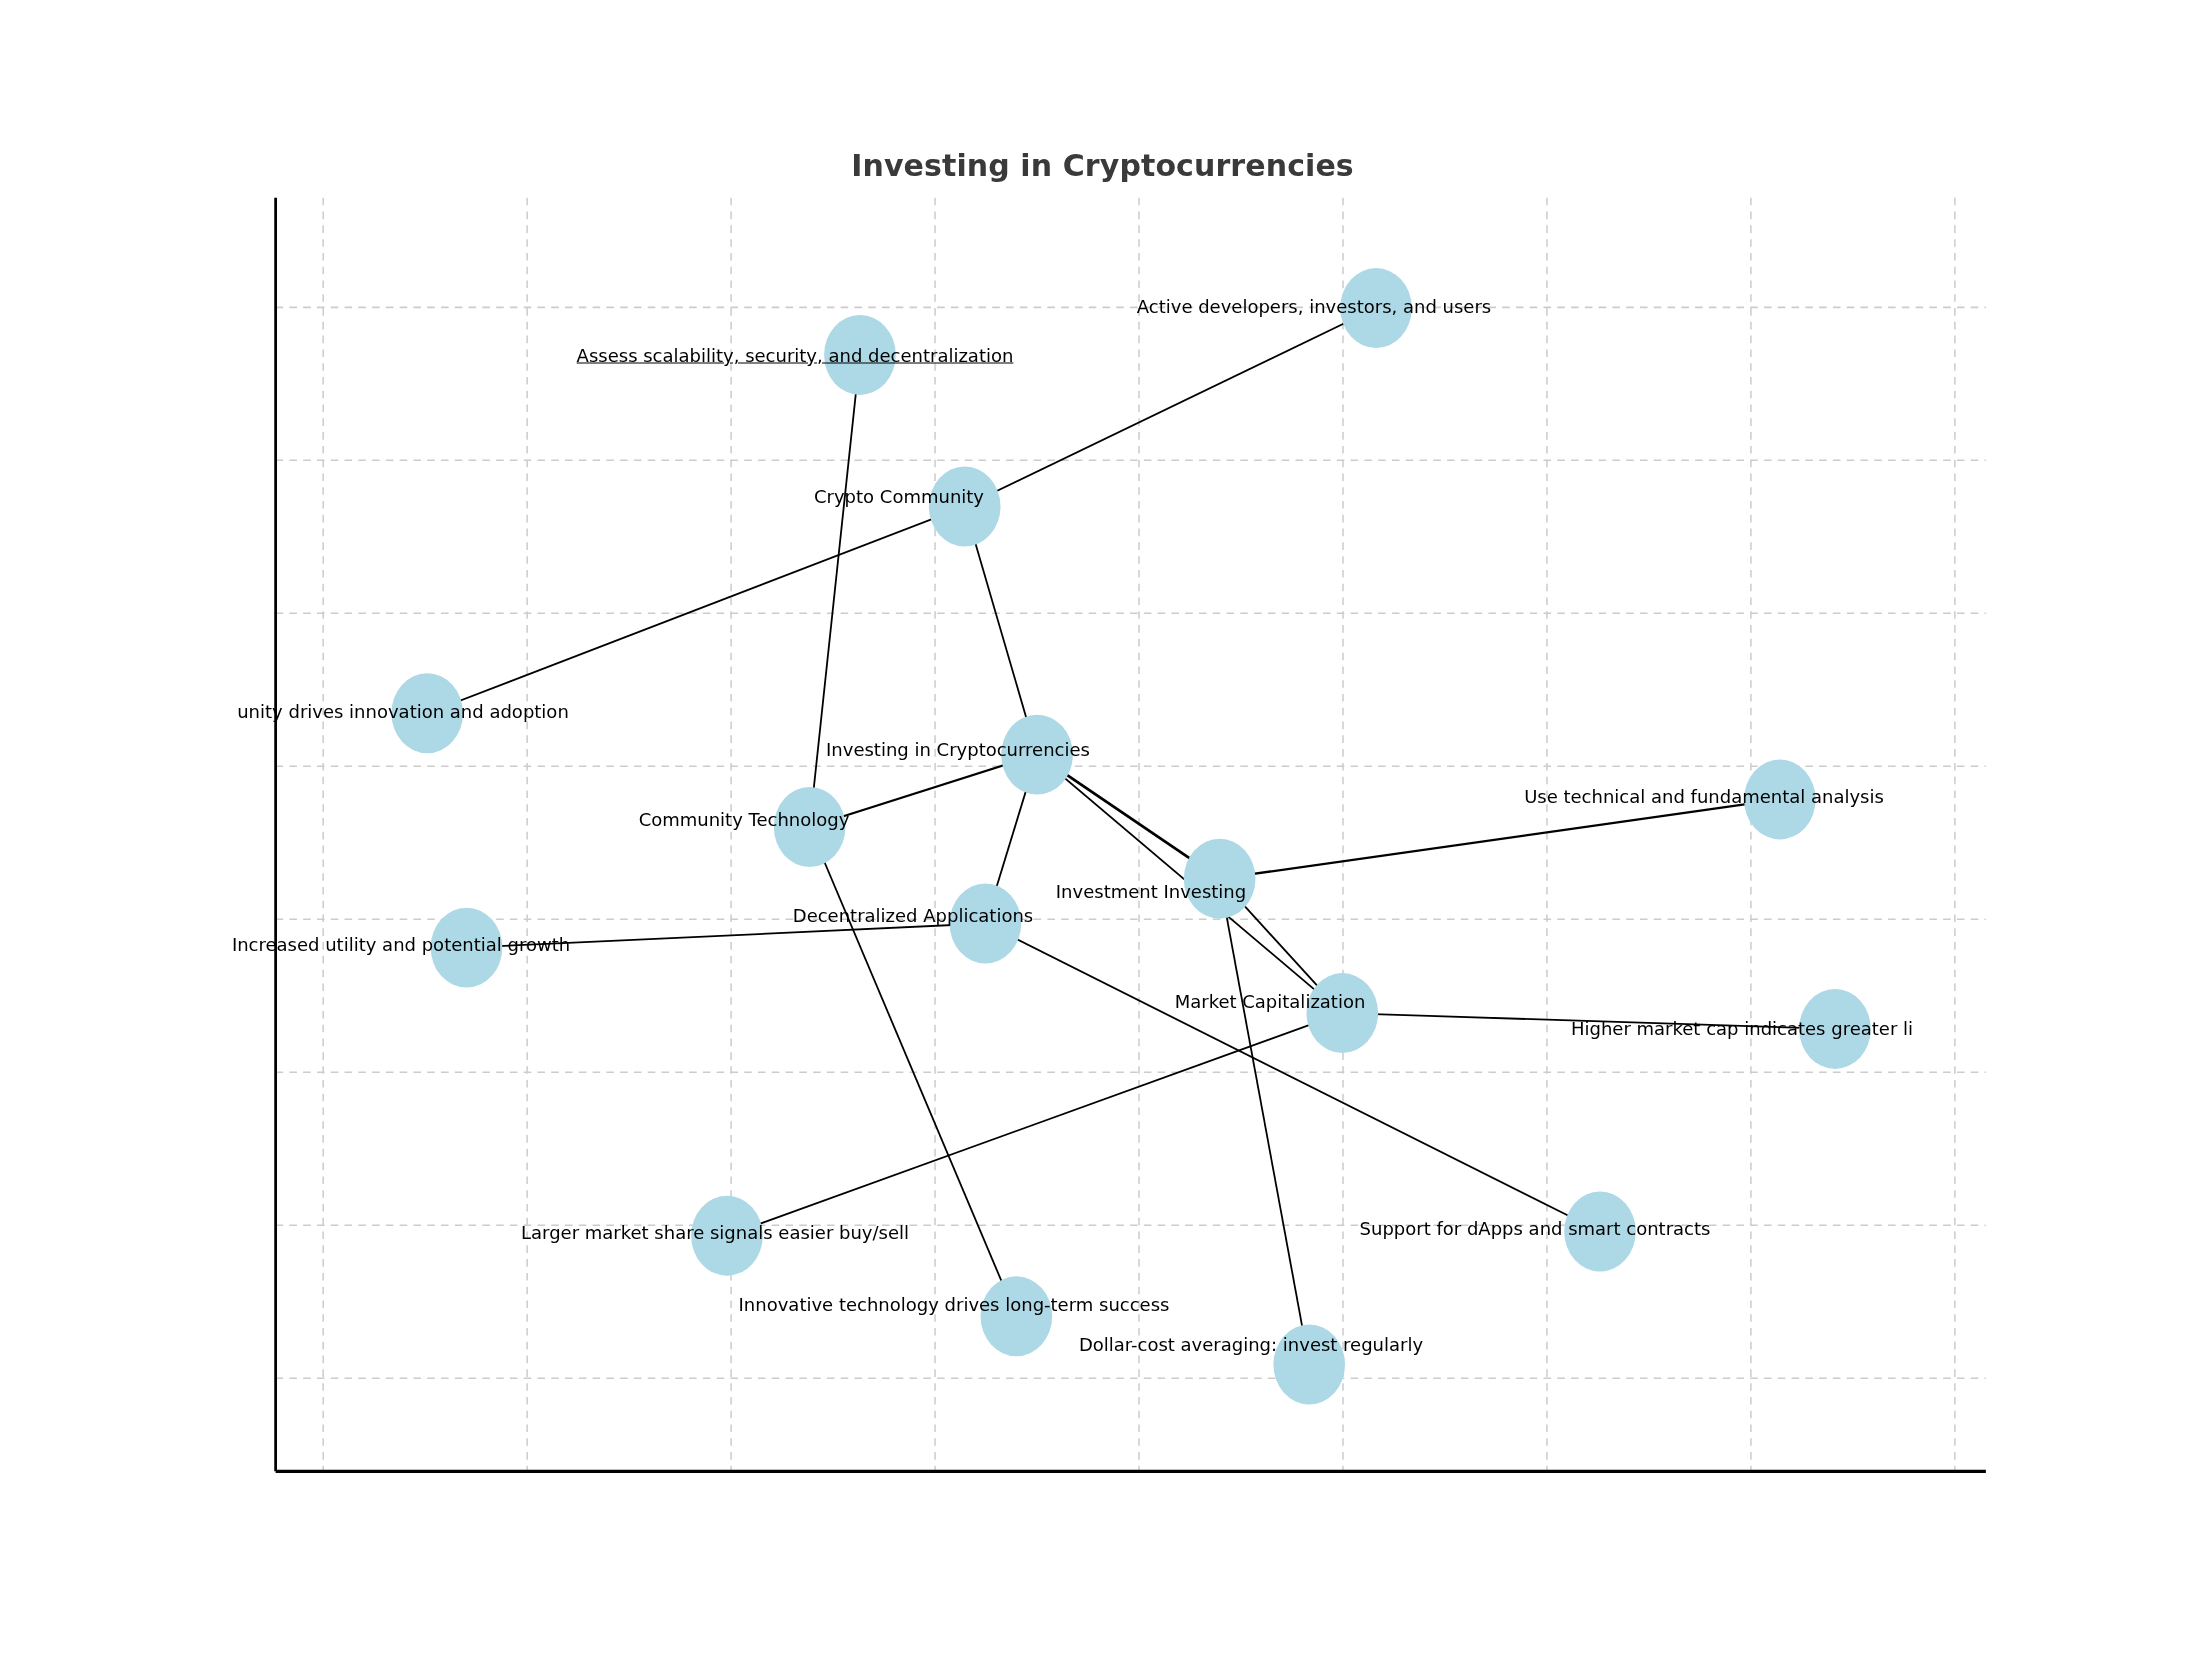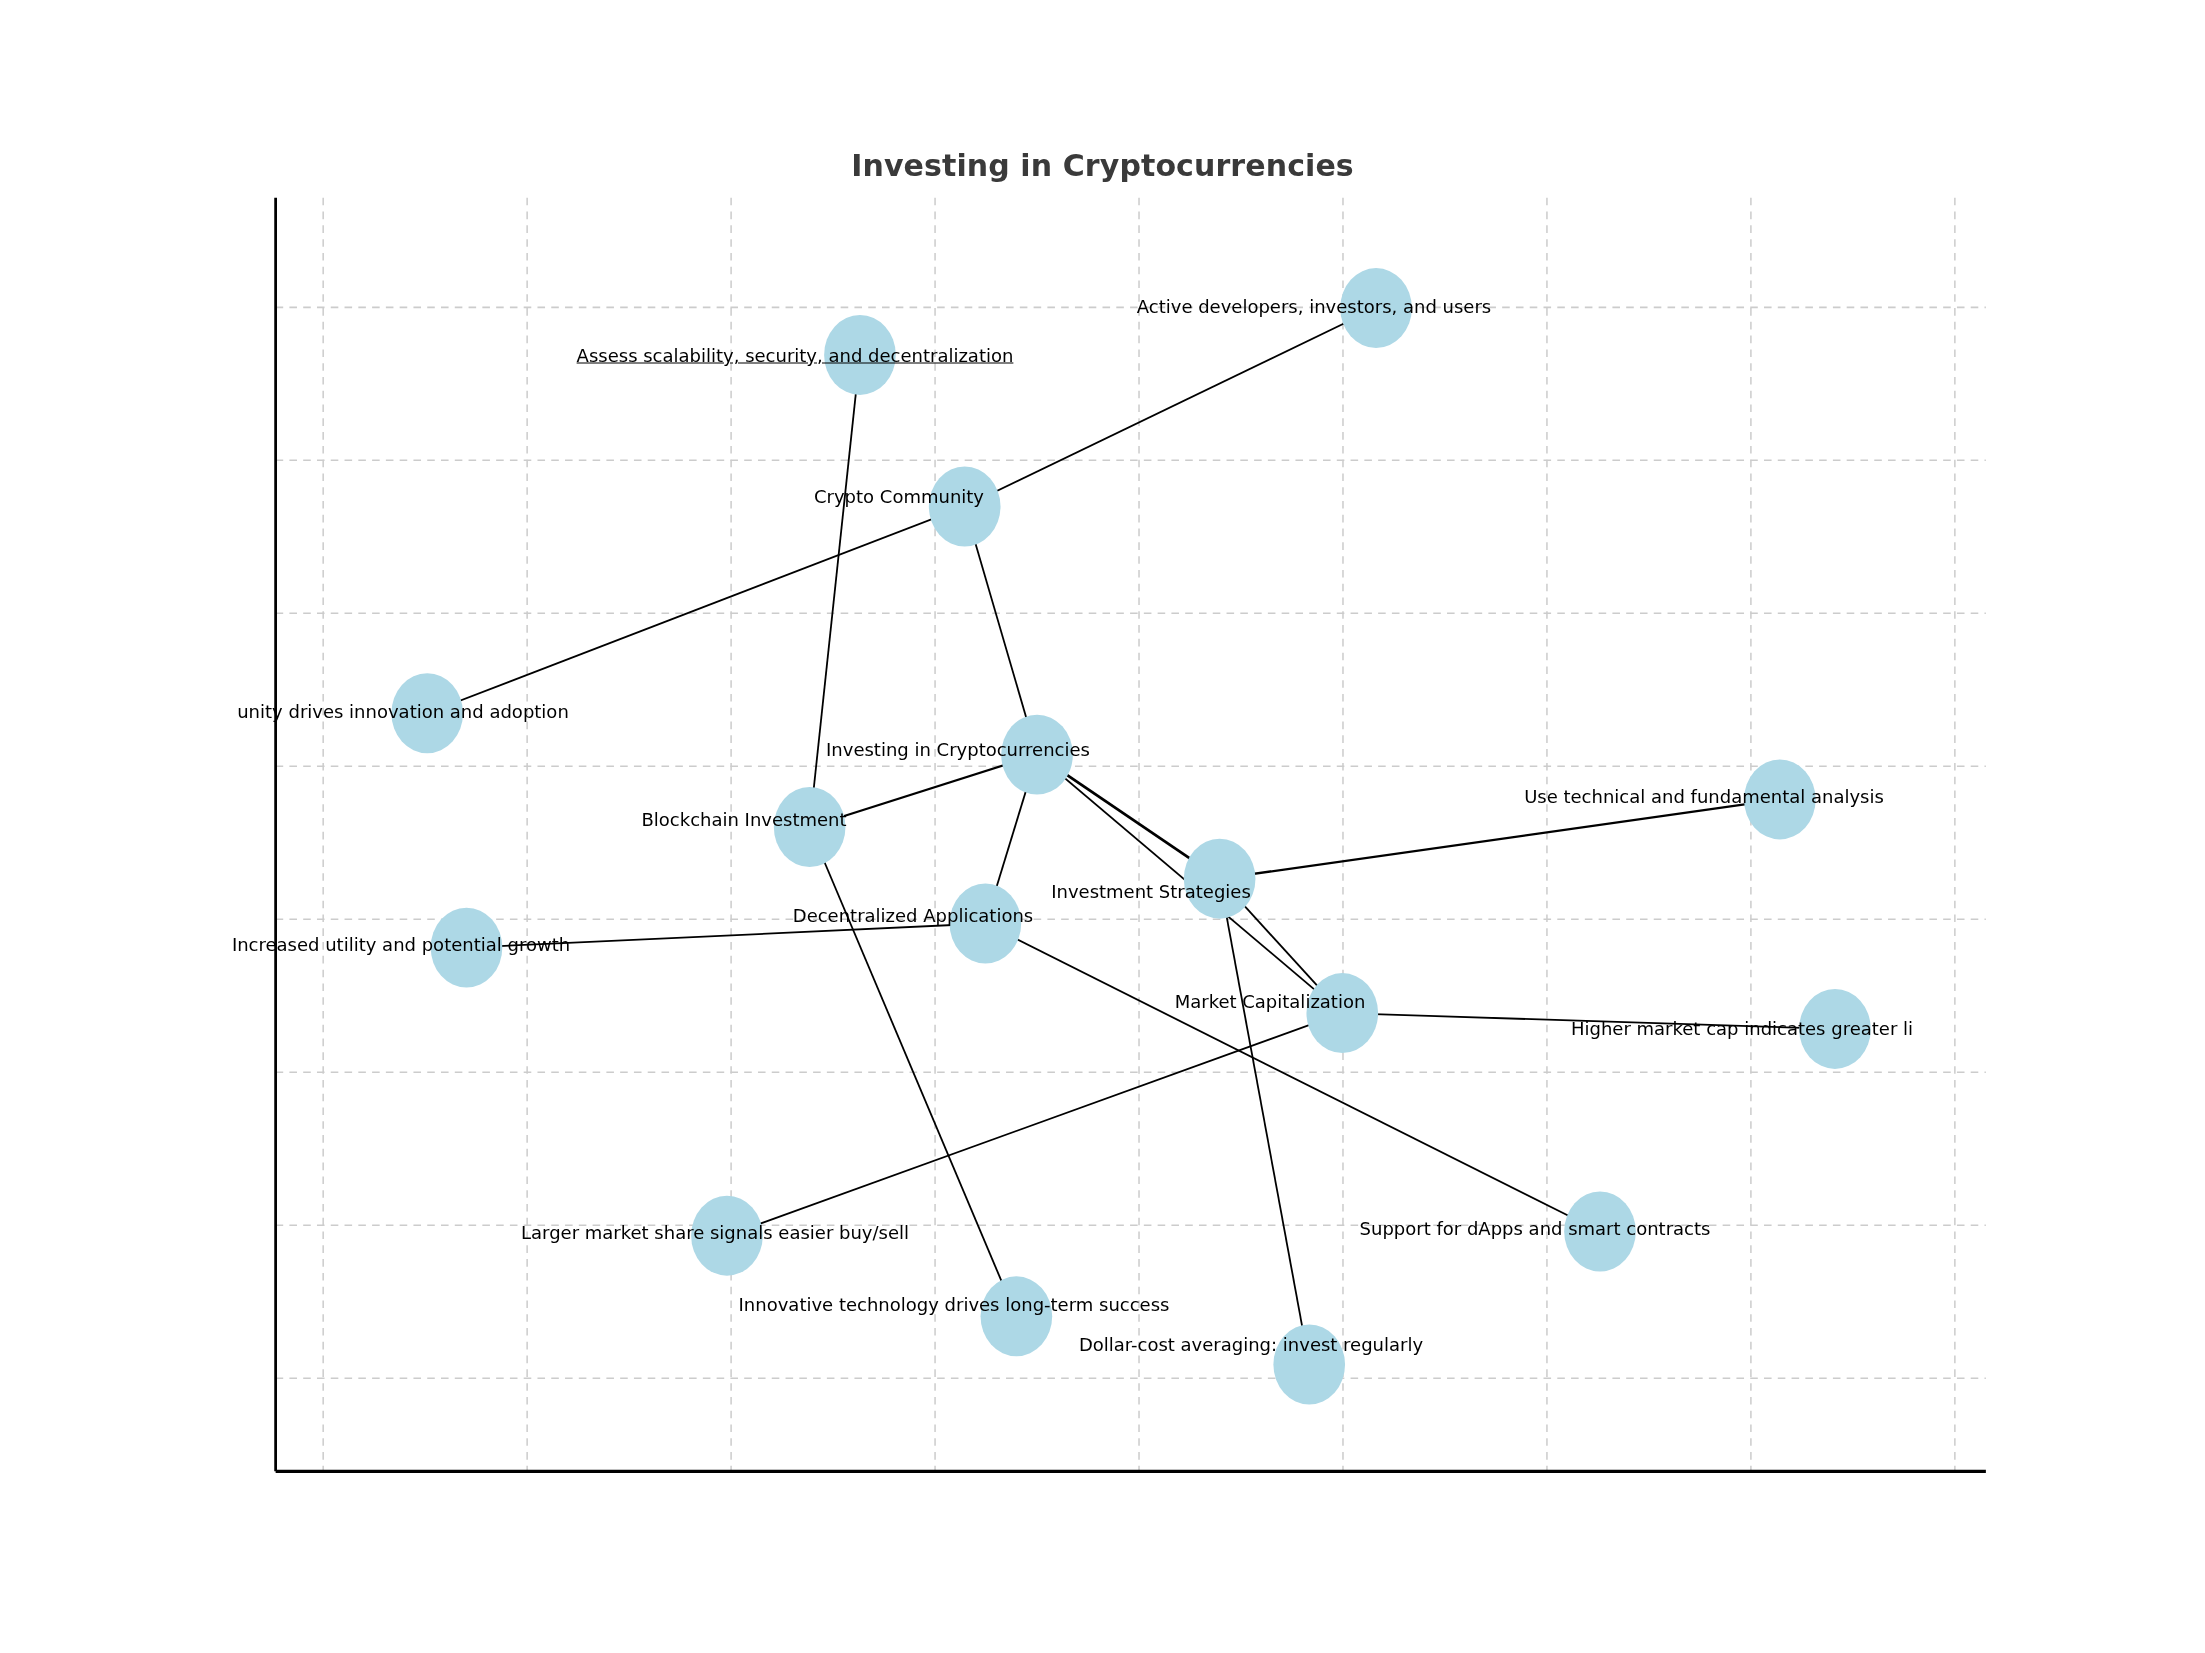--- a/index.html
+++ b/index.html
@@ -114,24 +114,24 @@
         <ellipse cx="2322" cy="1787" rx="52" ry="58" fill="#ADD8E6"></ellipse>
         <ellipse cx="2663" cy="1493" rx="52" ry="58" fill="#ADD8E6"></ellipse>
         <ellipse cx="1055" cy="1793" rx="52" ry="58" fill="#ADD8E6"></ellipse>
         <ellipse cx="2583" cy="1160" rx="52" ry="58" fill="#ADD8E6"></ellipse>
         <ellipse cx="1900" cy="1980" rx="52" ry="58" fill="#ADD8E6"></ellipse>
       </g>
   </svg>
 
   <div id="label-layer">
       <div class="node-label" style="left: 958px; top: 749px; color: rgb(0, 0, 0);">Investing in Cryptocurrencies</div>
-      <div class="node-label" style="left: 744px; top: 819px; color: rgb(0, 0, 0);">Blockchain Investment</div>
+      <div class="node-label" style="left: 744px; top: 819px; color: rgb(0, 0, 0);">Community Technology</div>
       <div class="node-label" style="left: 899px; top: 496px; color: rgb(0, 0, 0);">Crypto Community</div>
       <div class="node-label" style="left: 1270px; top: 1001px; color: rgb(0, 0, 0);">Market Capitalization</div>
-      <div class="node-label" style="left: 1151px; top: 891px; color: rgb(0, 0, 0);">Investment Strategies</div>
+      <div class="node-label" style="left: 1151px; top: 891px; color: rgb(0, 0, 0);">Investment Investing</div>
       <div class="node-label" style="left: 795px; top: 355px; color: rgb(0, 0, 0); text-decoration: underline;">Assess scalability, security, and decentralization</div>
       <div class="node-label" style="left: 913px; top: 915px; color: rgb(0, 0, 0);">Decentralized Applications</div>
       <div class="node-label" style="left: 954px; top: 1304px; color: rgb(0, 0, 0);">Innovative technology drives long-term success</div>
       <div class="node-label" style="left: 1314px; top: 306px; color: rgb(0, 0, 0);">Active developers, investors, and users</div>
       <div class="node-label" style="left: 403px; top: 711px; color: rgb(0, 0, 0);">unity drives innovation and adoption</div>
       <div class="node-label" style="left: 401px; top: 944px; color: rgb(0, 0, 0); text-align: right;">Increased utility and potential growth</div>
       <div class="node-label" style="left: 1535px; top: 1228px; color: rgb(0, 0, 0);">Support for dApps and smart contracts</div>
       <div class="node-label" style="left: 1742px; top: 1028px; color: rgb(0, 0, 0);">Higher market cap indicates greater li</div>
       <div class="node-label" style="left: 715px; top: 1232px; color: rgb(0, 0, 0);">Larger market share signals easier buy/sell</div>
       <div class="node-label" style="left: 1704px; top: 796px; color: rgb(0, 0, 0);">Use technical and fundamental analysis</div>

